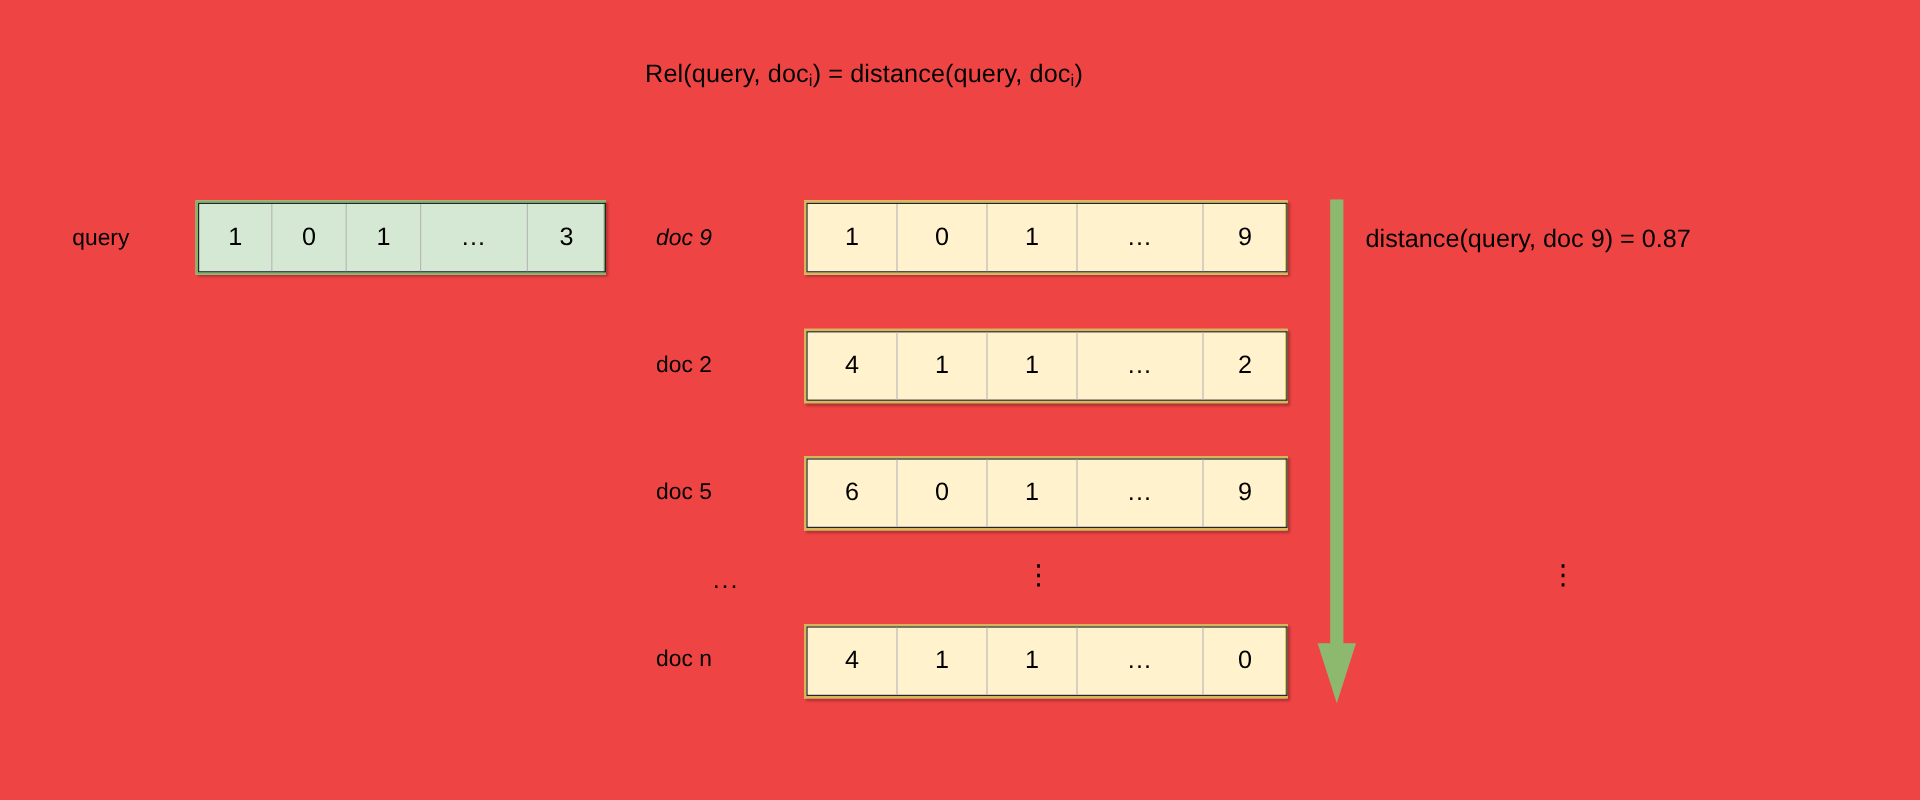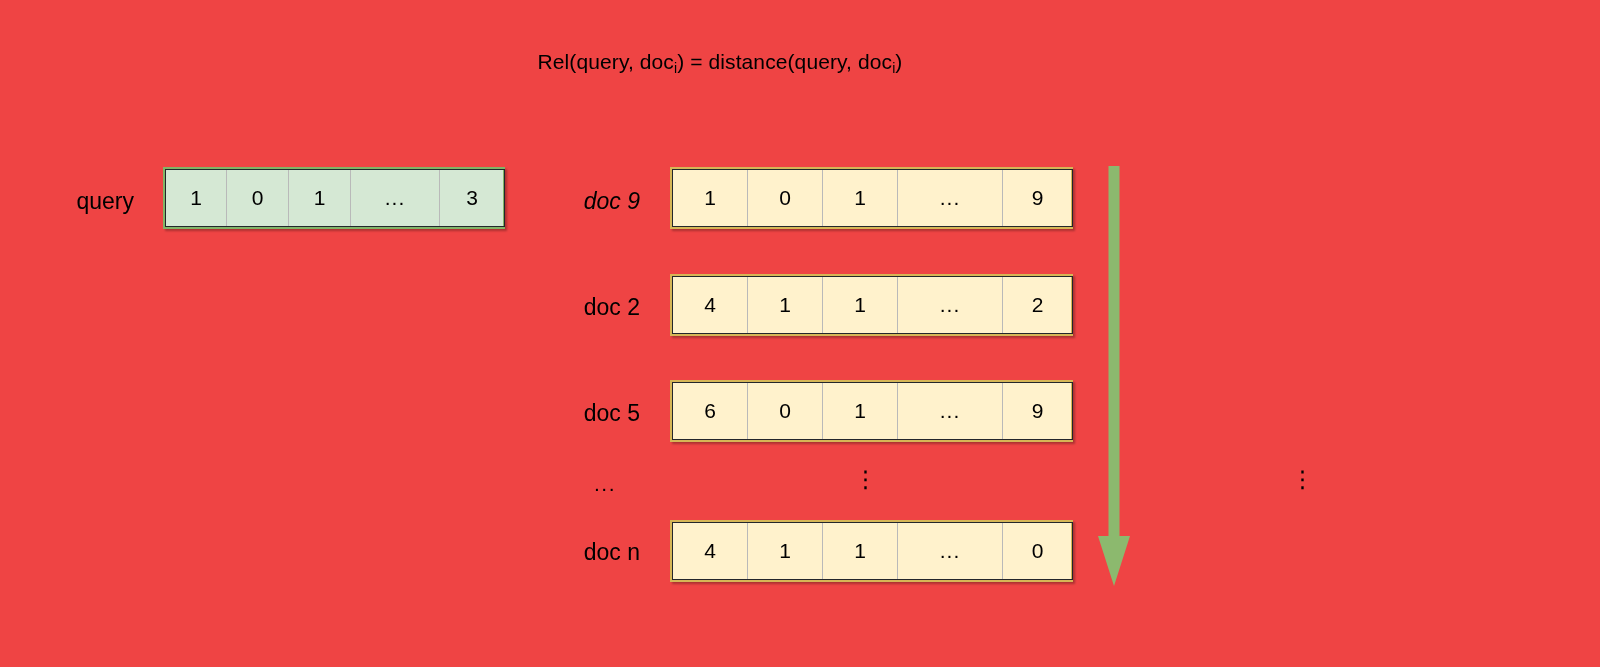--- a/index.html
+++ b/index.html
@@ -36,22 +36,22 @@
     font-size: 14px;
     line-height: 0;
     vertical-align: baseline;
     position: relative;
     top: 4px;
   }
 
   
   .row-label {
     position: absolute;
-    font-size: 23px;
-    text-align: right;
+    font-size: 19px;
+    text-align: center;
     white-space: nowrap;
   }
 
   .vector {
     position: absolute;
     display: flex;
     box-sizing: border-box;
     border: 2px solid #d6b656;
     background: #fff2cc;
     box-shadow: 2px 2px 2px rgba(0,0,0,0.28);
@@ -128,20 +128,21 @@
   <div class="vector" style="left:670px; top:167px; width:403px; height:62px;">
     <div class="inner">
       <div class="cell" style="width:75px;">1</div>
       <div class="cell" style="width:75px;">0</div>
       <div class="cell" style="width:75px;">1</div>
       <div class="cell dots" style="width:105px;">...</div>
       <div class="cell" style="width:69px;">9</div>
     </div>
   </div>
 
+  <div class="caption" style="left:1138px; top:188px;">distance(query, doc 9) = 0.87</div>
 
   <div class="row-label" style="left:500px; top:294px; width:140px;">doc 2</div>
 
   <div class="vector" style="left:670px; top:274px; width:403px; height:62px;">
     <div class="inner">
       <div class="cell" style="width:75px;">4</div>
       <div class="cell" style="width:75px;">1</div>
       <div class="cell" style="width:75px;">1</div>
       <div class="cell dots" style="width:105px;">...</div>
       <div class="cell" style="width:69px;">2</div>

